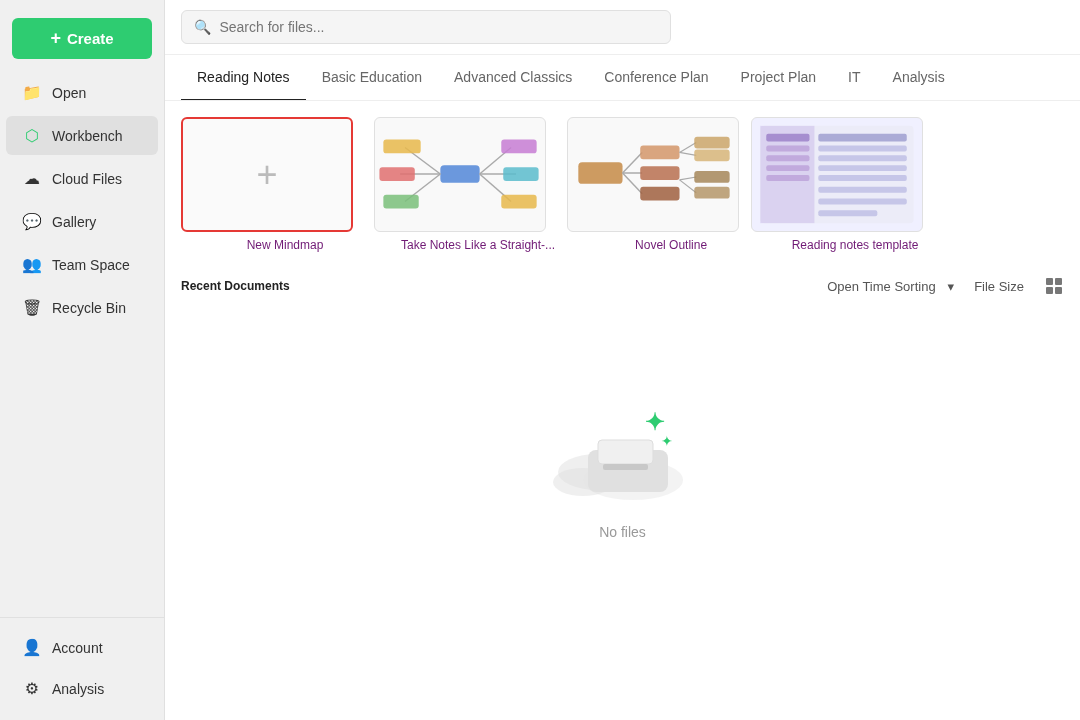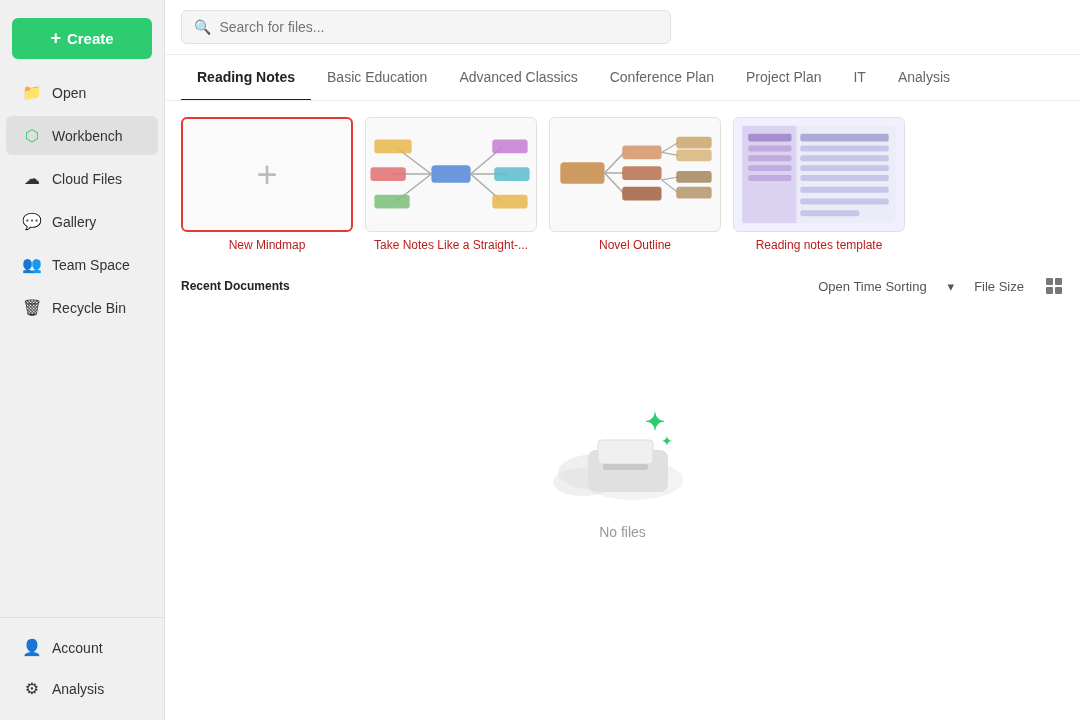--- a/index.html
+++ b/index.html
@@ -93,21 +93,21 @@
     }
     .tab-item {
       padding: 14px 16px;
       font-size: 14px;
       color: #666;
       cursor: pointer;
       white-space: nowrap;
       border-bottom: 2px solid transparent;
       margin-bottom: -1px;
     }
-    .tab-item.active { color: #222; font-weight: 700; border-bottom: 2px solid #222; }
+    .tab-item.active { color: #222; font-weight: 400; border-bottom: 2px solid #222; }
 
     
     .content { flex: 1; overflow-y: auto; padding: 16px; }
 
     
     .templates-row {
       display: flex;
       gap: 12px;
       margin-bottom: 24px;
       overflow-x: visible;
@@ -135,41 +135,42 @@
       background: #fafafa;
     }
     .template-thumb .plus-symbol {
       font-size: 36px;
       color: #bbb;
       font-weight: 200;
     }
     .template-label {
       margin-top: 6px;
       font-size: 12px;
-      color: #b91c1c;
+      color: #701a75;
       text-align: left;
       max-width: 172px;
+      margin-left: 36px;
     }
 
     
     .tmpl-svg { width: 100%; height: 100%; }
 
     
     .recent-header {
       display: flex;
       align-items: center;
       justify-content: space-between;
       margin-bottom: 16px;
     }
     .recent-title { font-size: 12px; font-weight: 600; color: #222; }
     .recent-controls { display: flex; align-items: center; gap: 20px; }
     .sort-dropdown {
       display: flex;
       align-items: flex-start;
-      gap: 21px;
+      gap: 12px;
       font-size: 13px;
       color: #555;
       cursor: pointer;
     }
     .file-size-label { font-size: 13px; color: #555; }
     .view-toggle { display: flex; align-items: center; gap: 4px; cursor: pointer; color: #555; }
 
     
     .empty-state {
       display: flex;

